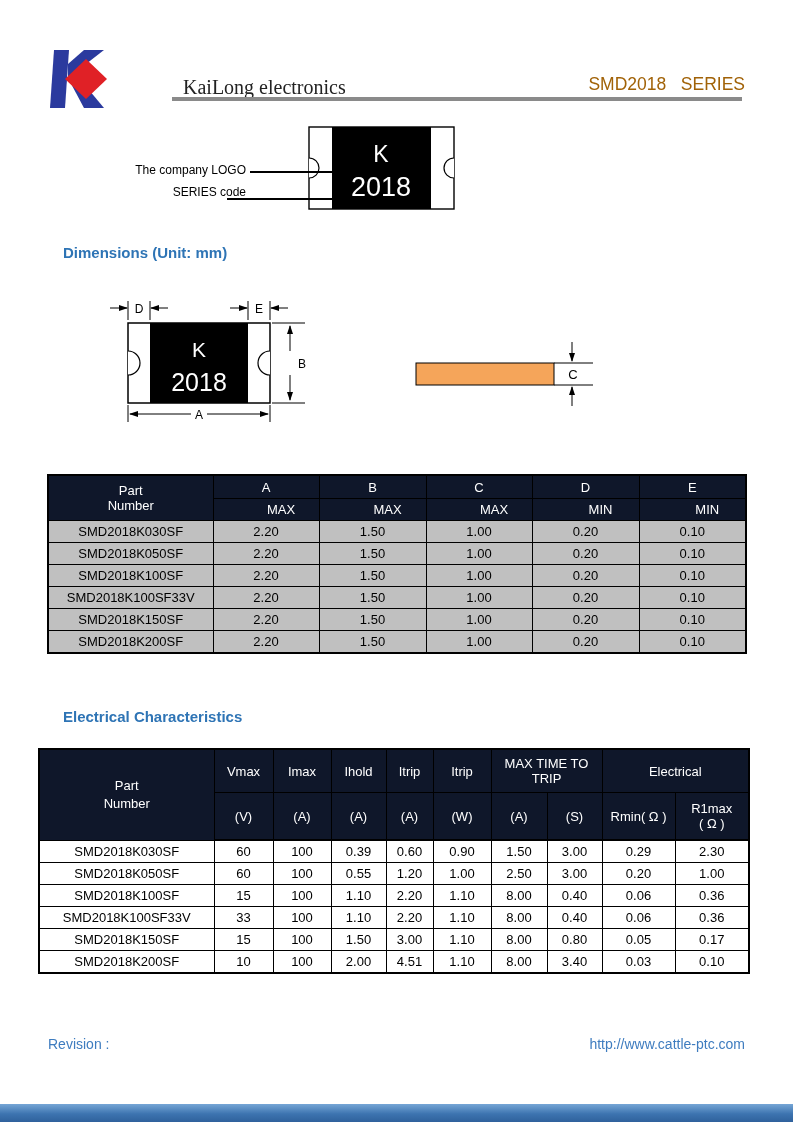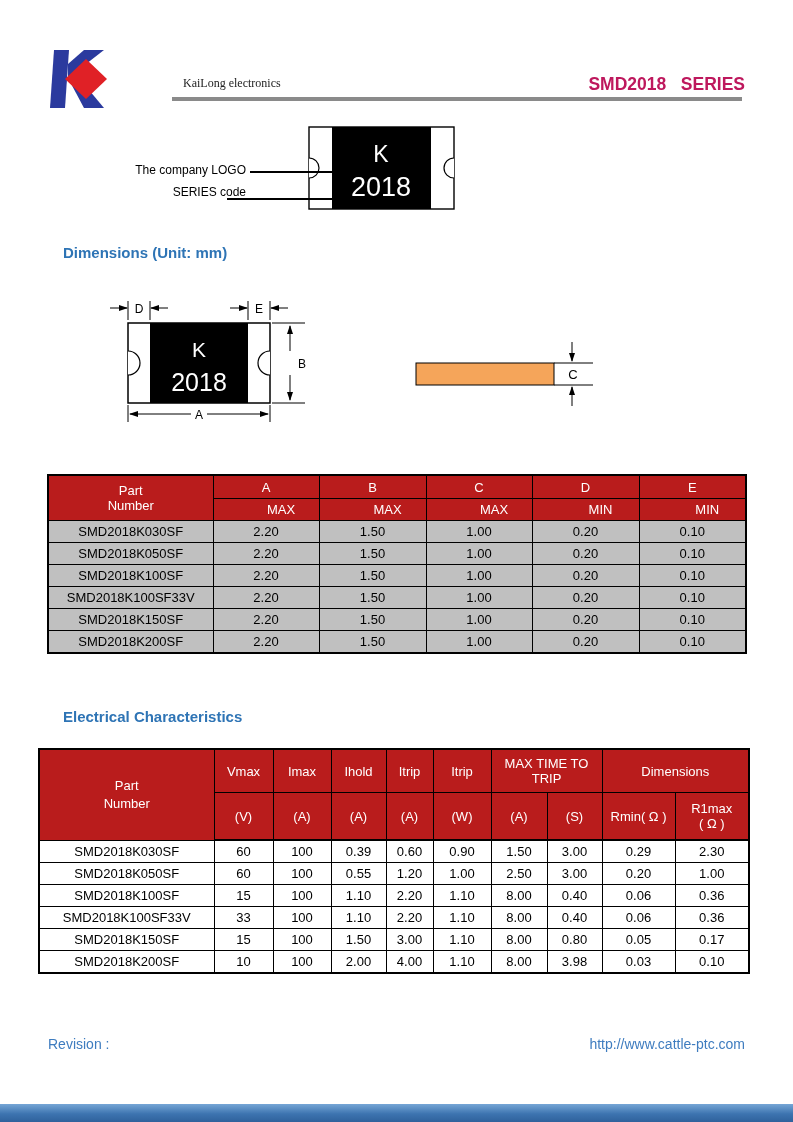--- a/index.html
+++ b/index.html
@@ -3,37 +3,37 @@
 <meta charset="utf-8">
 <style>
   html,body{margin:0;padding:0;background:#e8e8e8;}
   .page{position:relative;width:793px;height:1122px;margin:0 auto;background:#ffffff;
         font-family:"Liberation Sans","DejaVu Sans",sans-serif;color:#111;overflow:hidden;}
   .abs{position:absolute;}
 
   
   .logo-cn{left:112px;top:53px;font-size:33px;font-weight:bold;font-style:italic;
            font-family:"DejaVu Serif",serif;letter-spacing:4px;color:#0a0a0a;}
-  .logo-en{left:183px;top:76px;font-size:12px;font-family:"Liberation Serif","DejaVu Serif",serif;color:#222;}
-  .series-title{right:48px;top:74px;font-size:17.5px;font-weight:bold;color:#be185d;white-space:pre;}
+  .logo-en{left:183px;top:76px;font-size:20px;font-family:"Liberation Serif","DejaVu Serif",serif;color:#222;}
+  .series-title{right:48px;top:74px;font-size:17.5px;font-weight:normal;color:#a16207;white-space:pre;}
   .header-rule{left:172px;top:97px;width:570px;height:4px;background:#8a8a8a;}
 
   
   .callout{font-size:12px;color:#000;text-align:right;width:146px;left:100px;}
   .callout-line{height:1.5px;background:#000;}
 
   
   .section-heading{left:48px;font-size:15px;font-weight:bold;color:#2E74B5;margin-left:15px;}
 
   
   table{border-collapse:collapse;table-layout:fixed;}
   .data-table{border:2px solid #000;}
   .data-table th,.data-table td{border:1px solid #000;text-align:center;vertical-align:middle;
       font-weight:normal;overflow:hidden;padding:0 2px;}
-  .data-table th{background:#b91c1c;color:#fff;font-size:13px;}
+  .data-table th{background:#0f172a;color:#fff;font-size:13px;}
   .dim-table{width:698px;}
   .dim-table td{background:#C0C0C0;font-size:13px;height:21px;color:#000;}
   .dim-table tr.hr1 th{height:22px;}
   .dim-table tr.hr2 th{height:21px;padding-left:32px;}
   .elec-table{width:710px;}
   .elec-table td{background:#fff;font-size:13px;height:21px;color:#000;}
   .elec-table tr.hr1 th{height:42px;margin-top:48px;}
   .elec-table tr.hr2 th{height:46px;border-bottom:2px solid #000;}
   .part-head{ text-align:left;vertical-align:top;padding:4px 8px;}
   .part-head div{line-height:18px;}
@@ -229,21 +229,21 @@
         <th rowspan="2" class="part-head">
           <div>Part</div>
           <div>Number</div>
         </th>
         <th>Vmax</th>
         <th>Imax</th>
         <th>Ihold</th>
         <th>Itrip</th>
         <th>Itrip</th>
         <th colspan="2">MAX TIME TO TRIP</th>
-        <th colspan="2">Dimensions</th>
+        <th colspan="2">Electrical</th>
       </tr>
       <tr class="hr2">
         <th>(V)</th>
         <th>(A)</th>
         <th>(A)</th>
         <th>(A)</th>
         <th>(W)</th>
         <th>(A)</th>
         <th>(S)</th>
         <th>Rmin( Ω )</th>
@@ -312,24 +312,24 @@
           <td>8.00</td>
           <td>0.80</td>
           <td>0.05</td>
           <td>0.17</td>
         </tr>
         <tr>
           <td>SMD2018K200SF</td>
           <td>10</td>
           <td>100</td>
           <td>2.00</td>
-          <td>4.00</td>
+          <td>4.51</td>
           <td>1.10</td>
           <td>8.00</td>
-          <td>3.98</td>
+          <td>3.40</td>
           <td>0.03</td>
           <td>0.10</td>
         </tr>
       </tbody>
   </table>
 
   <div class="abs footer-text" style="left:48px;top:1036px">Revision :</div>
   <a class="abs footer-text" style="right:48px;top:1036px" href="#">http://www.cattle-ptc.com</a>
   <div class="abs footer-bar"></div>
 

